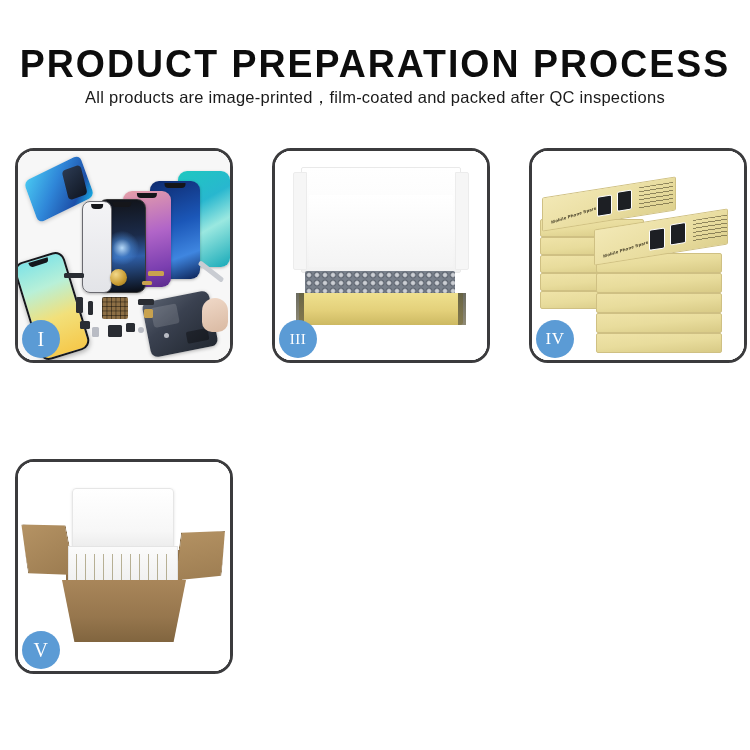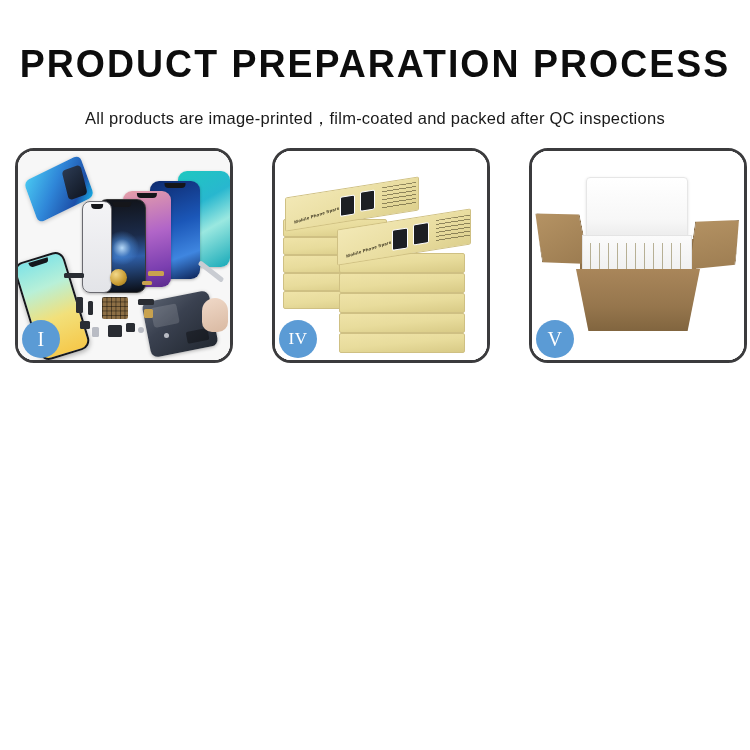--- a/index.html
+++ b/index.html
@@ -24,21 +24,21 @@
     line-height: 1;
     margin-top: 44px;
     transform: scaleX(0.96);
     white-space: nowrap;
   }
   .page-subtitle {
     font-size: 16.5px;
     font-weight: 400;
     color: #1a1a1a;
     letter-spacing: 0.25px;
-    margin-top: 25px;
+    margin-top: 4px;
     white-space: nowrap;
   }
 
   
   .grid {
     position: absolute;
     left: 15px; top: 148px;
     width: 720px; height: 540px;
     display: grid;
     grid-template-columns: 218px 218px 218px;
@@ -434,20 +434,31 @@
           <div class="part silver round" style="left:120px;top:176px;width:6px;height:6px;"></div>
           <div class="part silver round" style="left:146px;top:182px;width:5px;height:5px;"></div>
           <div class="tool"></div>
           <div class="finger"></div>
         </div>
       </div>
       <div class="badge">I</div>
     </div>
 
 
+    <div class="panel">
+      <div class="panel-inner">
+        <div class="scene3">
+          <div class="box3-lid"></div>
+          <div class="foam3"></div>
+          <div class="bubble3"></div>
+          <div class="box3-base"></div>
+        </div>
+      </div>
+      <div class="badge xwide">III</div>
+    </div>
 
     <div class="panel">
       <div class="panel-inner">
         <div class="scene4">
           <div class="stack">
 
             <div class="kbox" style="left:2px;top:42px;width:104px;height:18px;"></div>
             <div class="kbox" style="left:2px;top:60px;width:104px;height:18px;"></div>
             <div class="kbox" style="left:2px;top:78px;width:104px;height:18px;"></div>
             <div class="kbox" style="left:2px;top:96px;width:104px;height:18px;"></div>

